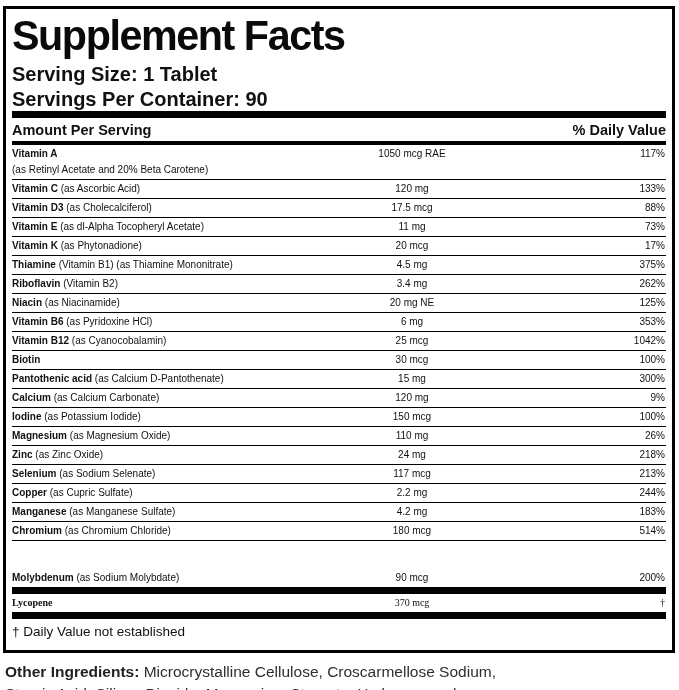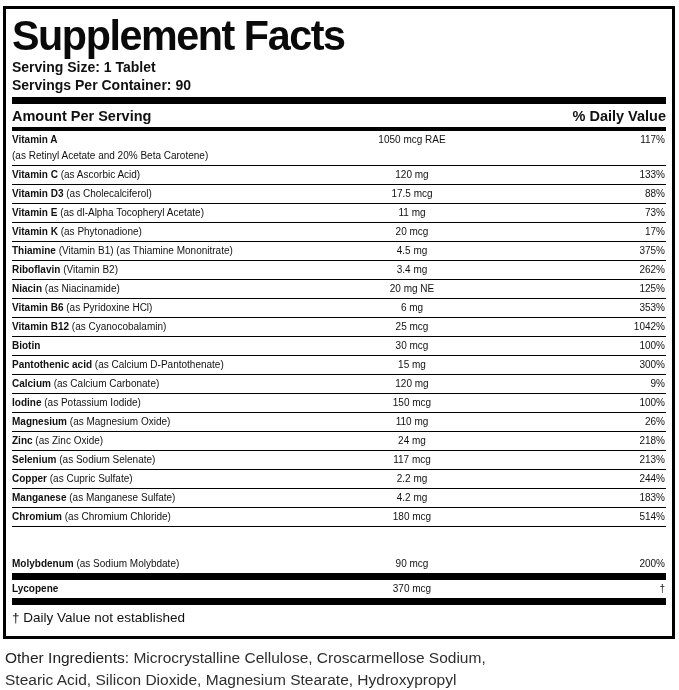--- a/index.html
+++ b/index.html
@@ -22,21 +22,21 @@
   .sf-title {
     font-size: 43px;
     font-weight: bold;
     letter-spacing: -1.5px;
     line-height: 48px;
     transform: scaleX(0.96);
     transform-origin: left;
     white-space: nowrap;
     color: #0a0a0a;
   }
-  .sf-serving { font-size: 14px; font-weight: bold; line-height: 17.5px; }
+  .sf-serving { font-size: 20px; font-weight: bold; line-height: 17.5px; margin-top: 7px; }
   .bar-thick { height: 7px; background: #000; margin: 3px 0 2px 0; }
   .bar-med   { height: 4px; background: #000; }
   .bar-group { height: 7px; background: #000; }
 
   .sf-header {
     display: flex; justify-content: space-between; align-items: baseline;
     font-size: 14.5px; font-weight: bold; line-height: 19px; padding: 1px 0;
   }
 
   .rows { width: 100%; }
@@ -55,31 +55,31 @@
   .row .amt {
     position: absolute; left: 250px; top: 1px;
     width: 300px; text-align: center; font-weight: normal;
   }
   .row .dv {
     position: absolute; right: 1px; top: 1px;
     text-align: right; font-weight: normal;
   }
   .row-text { padding-right: 60px; }
 
-  .lyco-row { border-bottom: none; }
+  .lyco-row { border-bottom: none; font-family: Liberation Serif, serif; }
 
   .footnote {
     font-size: 13.5px; line-height: 16px;
     padding: 5px 0 10px 0;
   }
 
   
   .paras { padding: 8px 2px 0 2px; color: #2e2e2e; }
   .para { font-size: 15.5px; line-height: 22px; margin-bottom: 8px; }
-  .para .plabel { font-weight: normal; color: #222; }
+  .para .plabel { font-weight: bold; color: #222; }
 </style>
 </head>
 <body>
 
 <div class="page">
 
   <div class="sf-box">
 
     <div class="sf-title">Supplement Facts</div>
 

